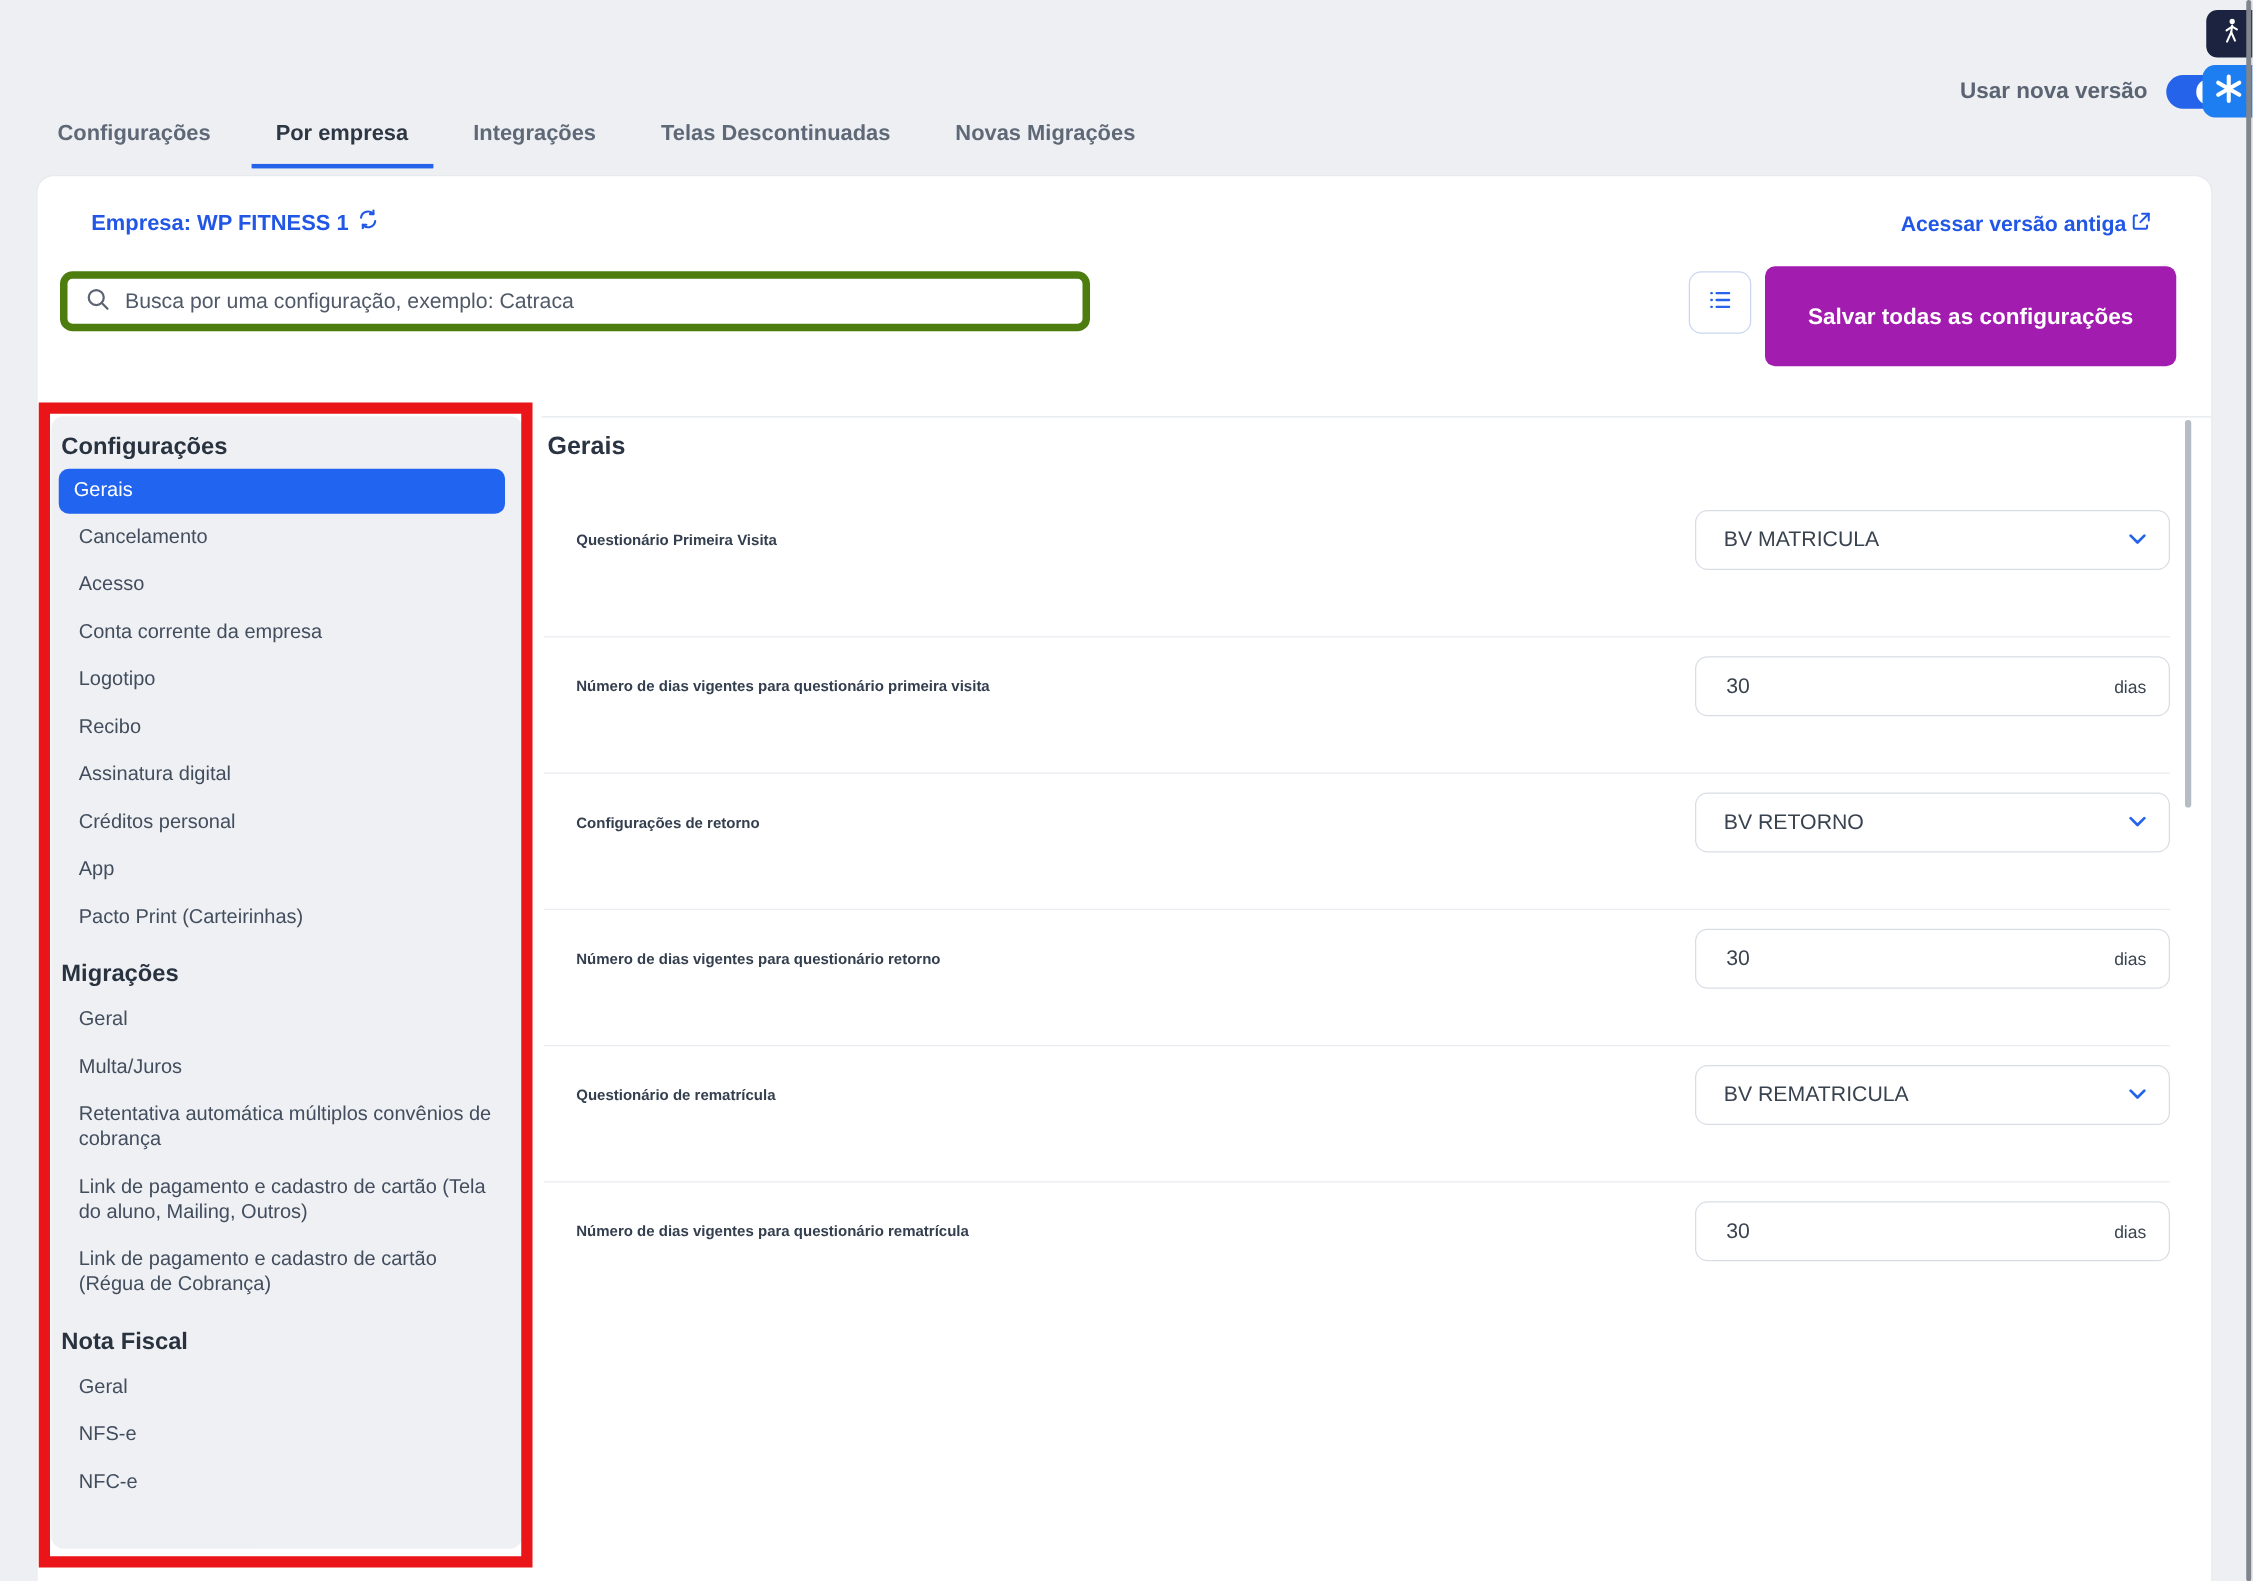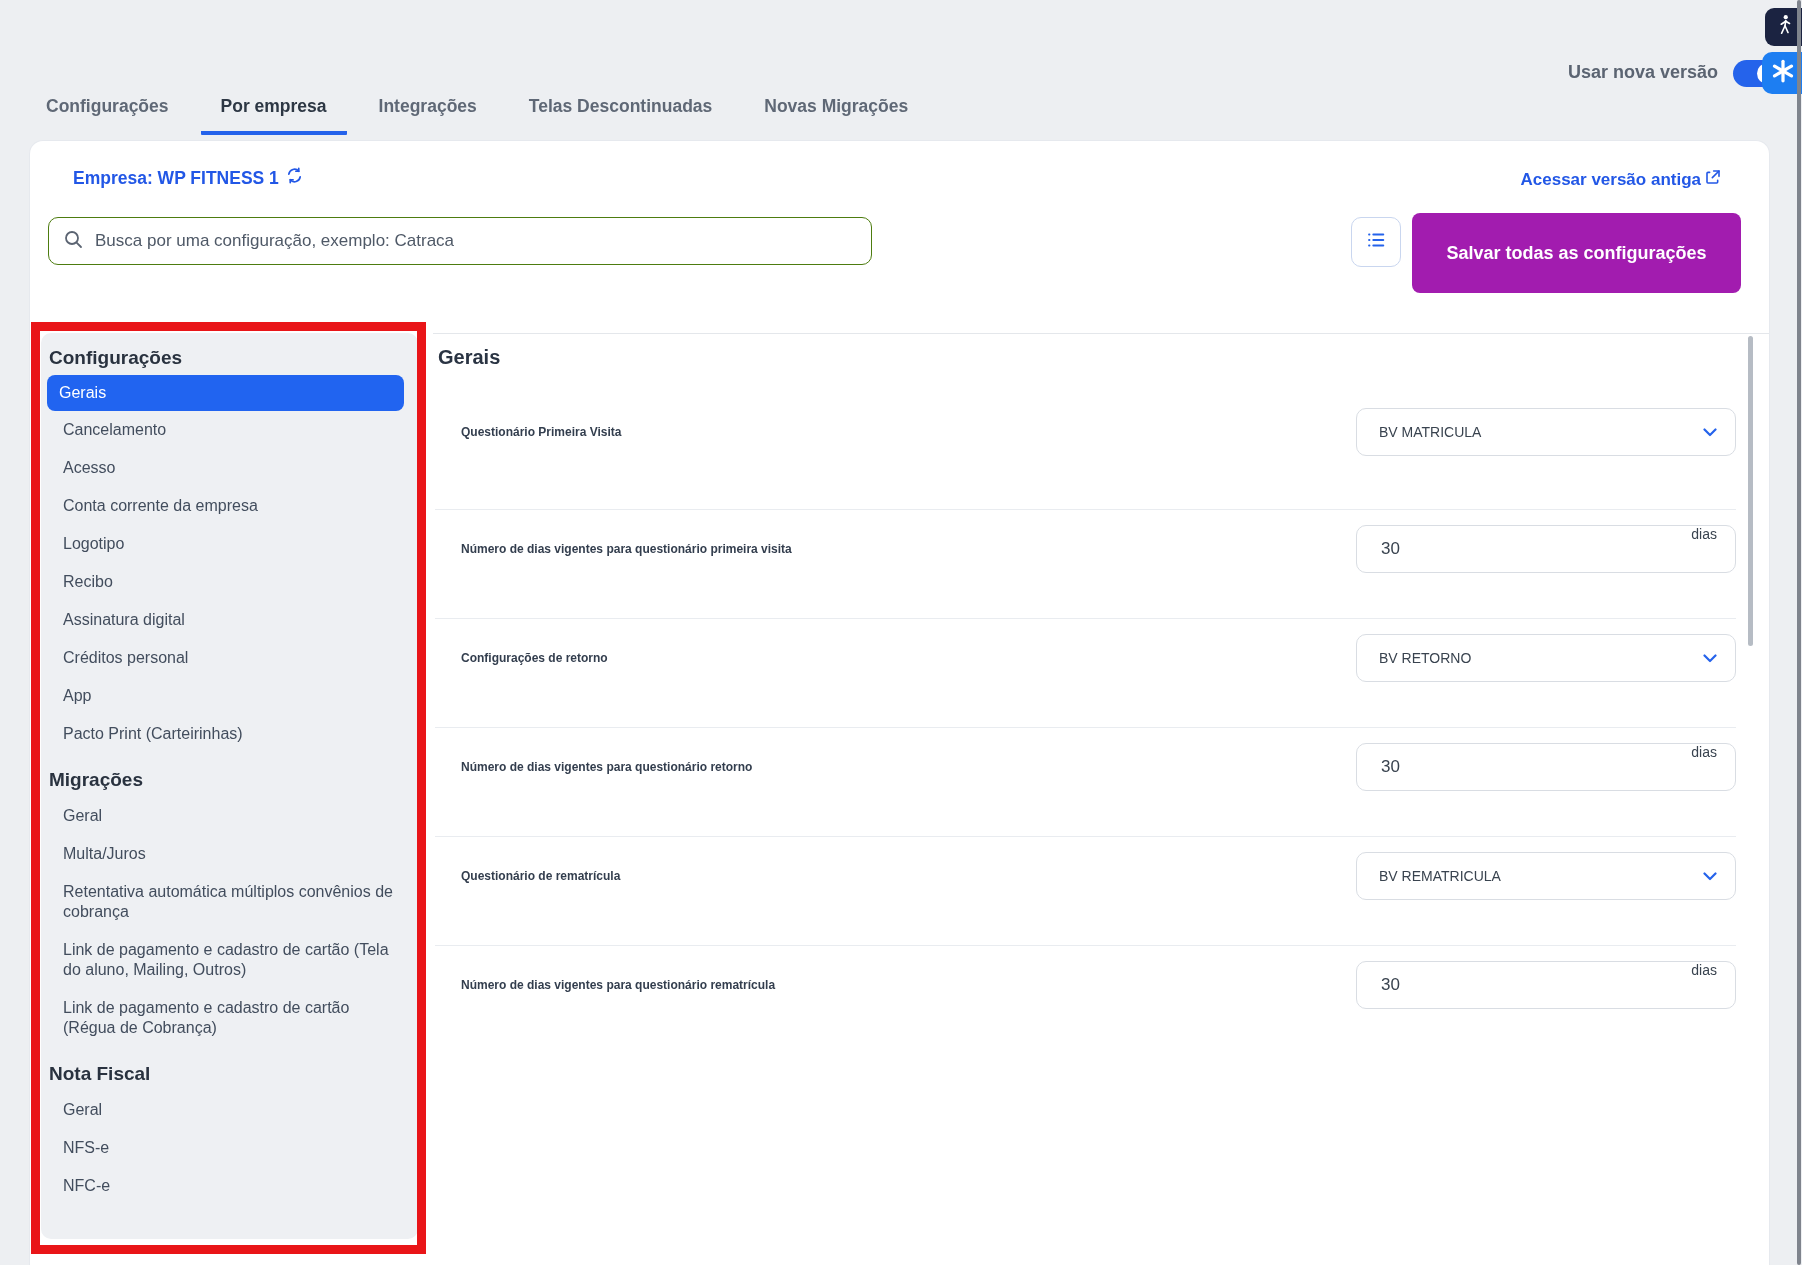--- a/index.html
+++ b/index.html
@@ -19,21 +19,21 @@
   .ext-a11y{left:1765px;top:8px;width:40px;height:38px;background:#1b2341;border-radius:9px 0 0 9px;}
   .ext-gpt{left:1762px;top:52px;width:42px;height:42px;background:#1d7ef2;border-radius:10px 0 0 10px;}
 
   
   .card{position:absolute;left:29px;top:140px;width:1741px;height:1125px;background:#fff;
         border:1px solid #e6e9ee;border-bottom:none;border-radius:14px 14px 0 0;box-sizing:border-box;}
   .company{position:absolute;left:43px;top:26px;font-size:17.5px;font-weight:700;color:#2257e6;
            display:flex;align-items:center;gap:7px;cursor:pointer;}
   .old-version{position:absolute;top:28px;right:48px;font-size:17px;font-weight:700;color:#2257e6;
            display:flex;align-items:center;gap:4px;cursor:pointer;}
-  .search-box{position:absolute;left:18px;top:76px;width:824px;height:48px;border:1px solid #4d7c0f;
+  .search-box{position:absolute;left:18px;top:76px;width:824px;height:48px;border:6px solid #4d7c0f;
            border-radius:10px;display:flex;align-items:center;padding:0 14px;box-sizing:border-box;background:#fff;}
   .search-box input{border:none;outline:none;flex:1;font-size:17px;color:#3c4654;margin-left:10px;
            font-family:inherit;background:transparent;}
   .search-box input::placeholder{color:#4f5967;opacity:1;}
   .list-btn{position:absolute;left:1321px;top:76px;width:48px;height:48px;border:1px solid #c9d6ef;
            border-radius:10px;display:flex;align-items:center;justify-content:center;background:#fff;cursor:pointer;}
   .save-btn{position:absolute;left:1382px;top:72px;width:329px;height:80px;background:#a21caf;border:none;
            border-radius:8px;color:#fff;font-size:18px;font-weight:700;cursor:pointer;font-family:inherit;}
 
   
@@ -53,23 +53,23 @@
         padding:0 33px 0 2px;box-sizing:border-box;}
   .main-heading{font-size:20px;font-weight:700;color:#2a3443;margin:12px 0 0 3px;height:25px;}
   .setting-row{display:flex;justify-content:space-between;align-items:center;height:109px;
         padding:0 0 30px 26px;box-sizing:border-box;}
   .setting-row.first{height:138px;padding-top:14px;}
   .setting-row.bordered{border-top:1px solid #e9ecf0;}
   .setting-label{font-size:12px;font-weight:600;color:#333e4e;max-width:820px;}
   .select-box{width:380px;height:48px;border:1px solid #d9dde3;border-radius:10px;background:#fff;
         display:flex;align-items:center;justify-content:space-between;padding:0 18px 0 22px;
         box-sizing:border-box;cursor:pointer;}
-  .select-box .sel-text{font-size:14px;color:#39434f;}
+  .select-box .sel-text{font-size:17px;color:#39434f;}
   .num-box{width:380px;height:48px;border:1px solid #d9dde3;border-radius:10px;background:#fff;
-        display:flex;justify-content:space-between;padding:0 18px 0 22px;box-sizing:border-box;}
+        display:flex;align-items:center;justify-content:space-between;padding:0 18px 0 22px;box-sizing:border-box;}
   .num-box input{border:none;outline:none;width:200px;font-size:17px;color:#39434f;font-family:inherit;background:transparent;}
   .num-suffix{font-size:14px;color:#39434f;}
 
   
   .page-scrollbar{position:absolute;right:1px;top:0;width:4px;height:1265px;background:#7f848d;border-radius:2px;z-index:7;}
   .inner-scrollbar{position:absolute;left:1748px;top:336px;width:5px;height:310px;background:#b6bcc4;border-radius:3px;z-index:3;}
 </style>
 </head>
 <body>
 

